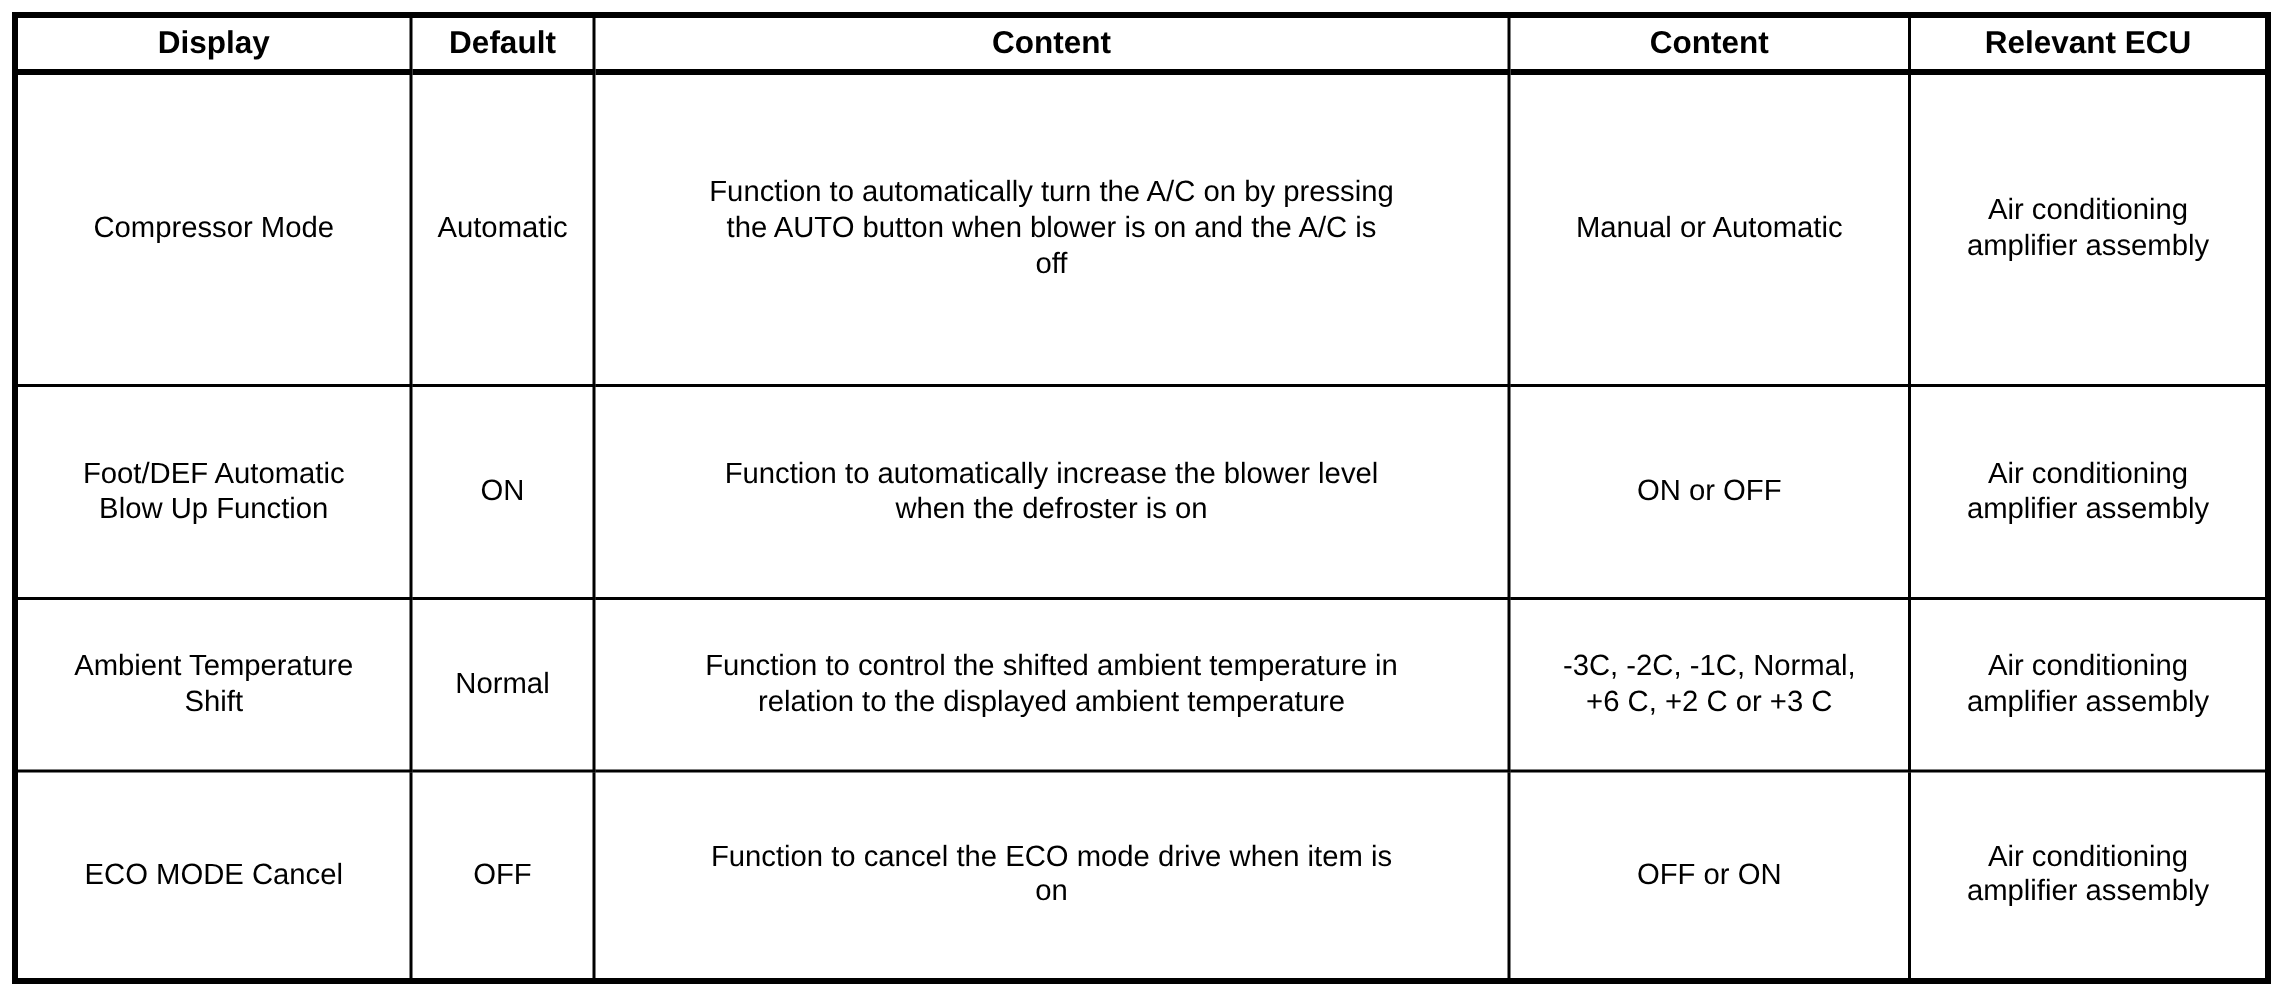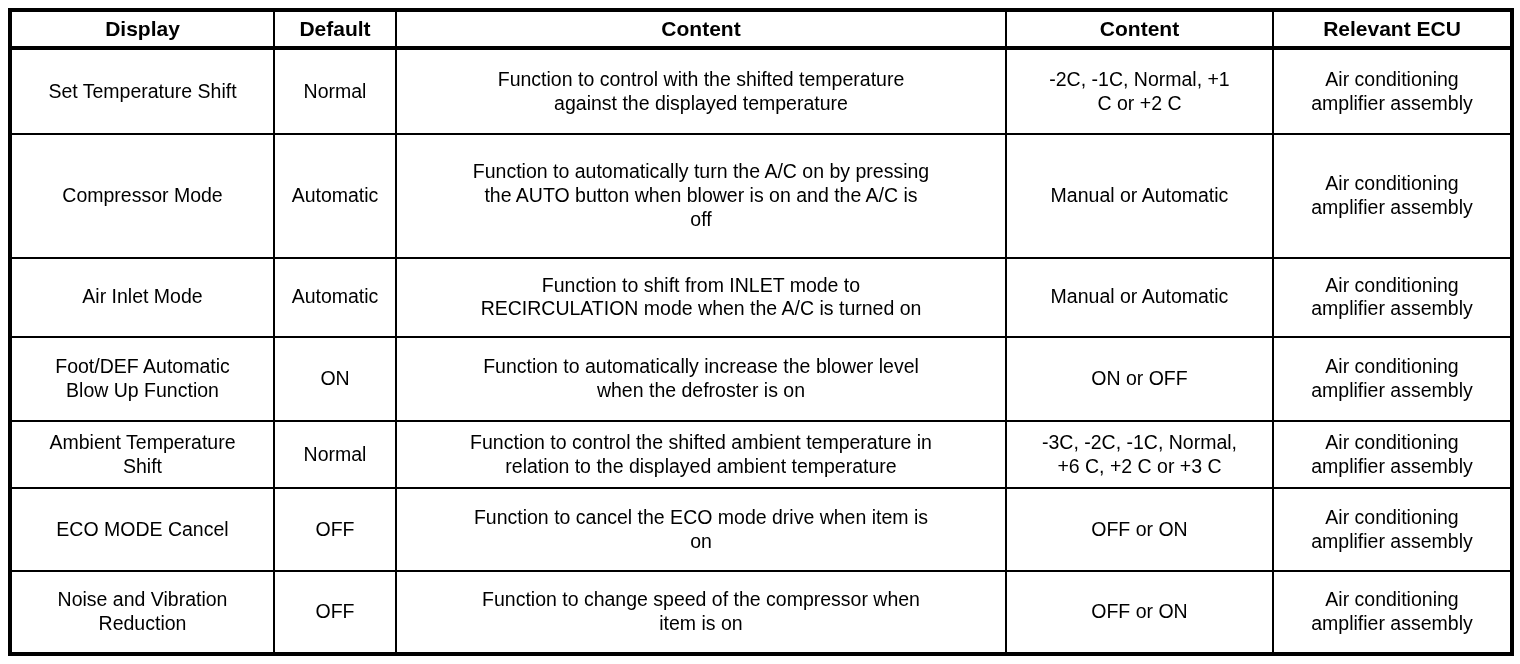--- a/index.html
+++ b/index.html
@@ -70,45 +70,26 @@
     <thead>
       <tr class="hdr">
         <th>Display</th>
         <th>Default</th>
         <th>Content</th>
         <th>Content</th>
         <th>Relevant ECU</th>
       </tr>
     </thead>
     <tbody>
-      <tr class="r0">
-        <td>Set Temperature Shift</td>
-        <td>Normal</td>
-        <td>Function to control with the shifted temperature
-against the displayed temperature</td>
-        <td>-2C, -1C, Normal, +1
-C or +2 C</td>
-        <td>Air conditioning
-amplifier assembly</td>
-      </tr>
       <tr class="r1">
         <td>Compressor Mode</td>
         <td>Automatic</td>
         <td>Function to automatically turn the A/C on by pressing
 the AUTO button when blower is on and the A/C is
 off</td>
-        <td>Manual or Automatic</td>
-        <td>Air conditioning
-amplifier assembly</td>
-      </tr>
-      <tr class="r2">
-        <td>Air Inlet Mode</td>
-        <td>Automatic</td>
-        <td>Function to shift from INLET mode to
-RECIRCULATION mode when the A/C is turned on</td>
         <td>Manual or Automatic</td>
         <td>Air conditioning
 amplifier assembly</td>
       </tr>
       <tr class="r4">
         <td>Foot/DEF Automatic
 Blow Up Function</td>
         <td>ON</td>
         <td>Function to automatically increase the blower level
 when the defroster is on</td>
@@ -129,25 +110,15 @@
       </tr>
       <tr class="r6">
         <td>ECO MODE Cancel</td>
         <td>OFF</td>
         <td>Function to cancel the ECO mode drive when item is
 on</td>
         <td>OFF or ON</td>
         <td>Air conditioning
 amplifier assembly</td>
       </tr>
-      <tr class="r7">
-        <td>Noise and Vibration
-Reduction</td>
-        <td>OFF</td>
-        <td>Function to change speed of the compressor when
-item is on</td>
-        <td>OFF or ON</td>
-        <td>Air conditioning
-amplifier assembly</td>
-      </tr>
     </tbody>
   </table>
 </div>
 
 </body></html>

